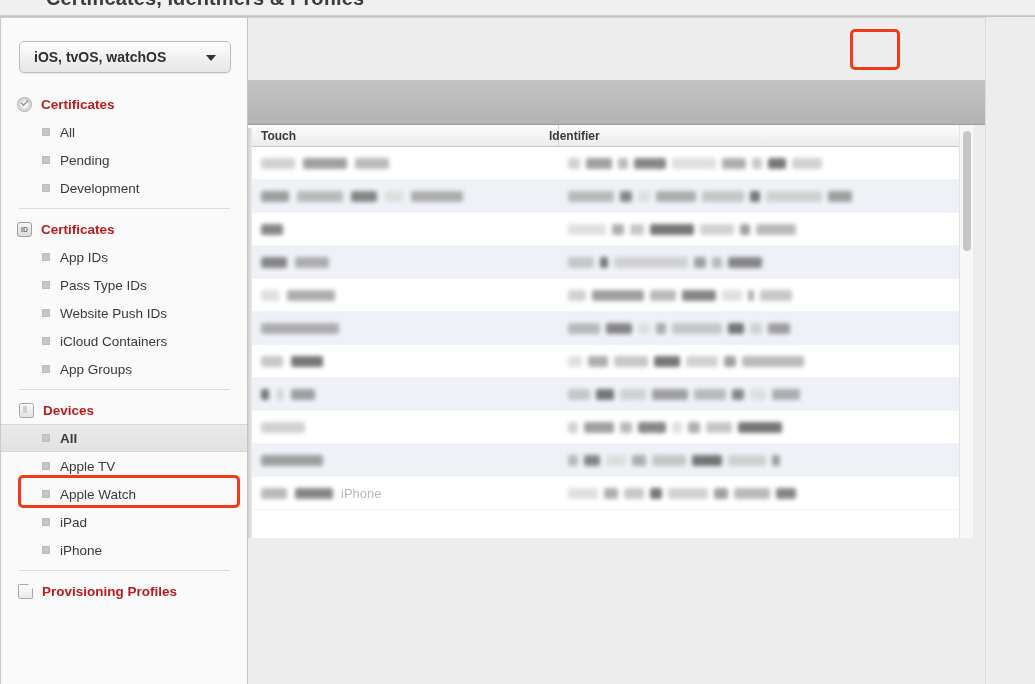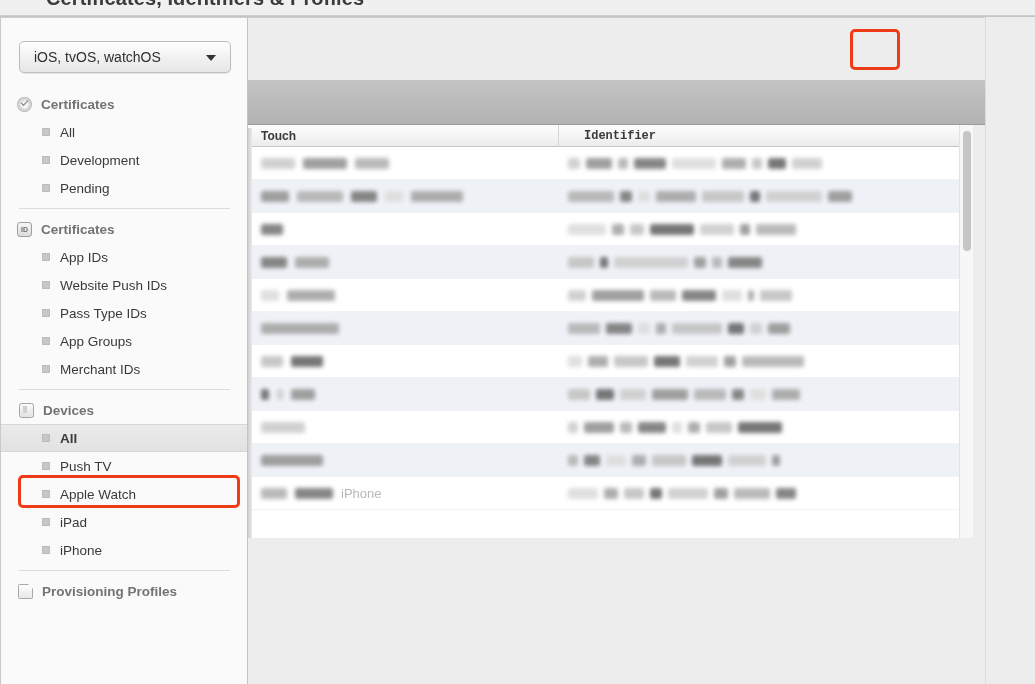--- a/index.html
+++ b/index.html
@@ -41,39 +41,39 @@
   }
   .platform-select{
     position:absolute;left:18px;top:23px;width:212px;height:32px;
     border:1px solid #bdbdbd;border-radius:5px;
     background:linear-gradient(#ffffff,#f0f0f0 55%,#e7e7e7);
     box-shadow:0 1px 1px rgba(0,0,0,.08), inset 0 1px 0 #fff;
     box-sizing:border-box;cursor:default;
   }
   .platform-select .ps-label{
     position:absolute;left:14px;top:7px;
-    font-size:14px;font-weight:normal;color:#2f2f2f;white-space:nowrap;
+    font-size:14px;font-weight:bold;color:#2f2f2f;white-space:nowrap;
   }
   .platform-select .ps-arrow{
     position:absolute;right:14px;top:13px;
     width:0;height:0;border-left:5px solid transparent;border-right:5px solid transparent;
     border-top:6px solid #333;
   }
 
   .nav{position:absolute;left:0;top:72px;width:247px;}
   .nav-section{position:relative;}
   .sec-head{
     position:relative;height:28px;padding-left:16px;display:flex;align-items:center;
     cursor:default;
   }
   .sec-head .sec-ico{
     width:15px;height:15px;margin-right:9px;flex:0 0 auto;position:relative;
     display:inline-block;
   }
-  .sec-head .sec-txt{font-size:13.5px;font-weight:bold;color:#737373;}
+  .sec-head .sec-txt{font-size:13.5px;font-weight:bold;color:#b91c1c;}
 
   
   .ico-cert{
     background:
       radial-gradient(circle at 50% 50%, #f4f4f4 38%, #d8d8d8 39%, #d8d8d8 100%);
     border-radius:50%;
     box-shadow:inset 0 0 0 1px #bdbdbd;
   }
   .ico-cert:after{
     content:"";position:absolute;left:3.5px;top:3px;width:6px;height:3px;
@@ -166,21 +166,21 @@
   }
   .thead{
     position:absolute;left:0;top:0;width:738px;height:22px;
     background:linear-gradient(#fdfdfd,#ececec);
     border-bottom:1px solid #c6c6c6;box-sizing:border-box;
   }
   .th{
     position:absolute;top:4px;font-size:12px;font-weight:bold;color:#3a3a3a;
   }
   .th-name{left:13px;}
-  .th-id{left:336px;font-family:Liberation Mono, monospace;}
+  .th-id{left:301px;}
   .th-sep{position:absolute;left:310px;top:0;width:1px;height:22px;background:#d6d6d6;}
 
   .tbody{position:absolute;left:0;top:22px;width:738px;height:391px;overflow:hidden;}
   .row{position:relative;height:33px;box-sizing:border-box;border-bottom:1px solid #f0f2f5;}
   .row.odd{background:#ffffff;}
   .row.even{background:#eef1f6;}
   .cell{position:absolute;top:0;height:33px;display:flex;align-items:center;}
   .cell-name{left:13px;}
   .cell-id{left:320px;}
   .redact{
@@ -253,71 +253,71 @@
           <div class="sec-head">
             <span class="sec-ico ico-cert"></span>
             <span class="sec-txt">Certificates</span>
           </div>
           <div class="sub-item">
             <span class="bullet"></span>
             <span class="sub-txt">All</span>
           </div>
           <div class="sub-item">
             <span class="bullet"></span>
+            <span class="sub-txt">Pending</span>
+          </div>
+          <div class="sub-item">
+            <span class="bullet"></span>
             <span class="sub-txt">Development</span>
-          </div>
-          <div class="sub-item">
-            <span class="bullet"></span>
-            <span class="sub-txt">Pending</span>
           </div>
         </div>
 
         <div class="divider"></div>
 
         <div class="nav-section">
           <div class="sec-head">
             <span class="sec-ico ico-id">ID</span>
             <span class="sec-txt">Certificates</span>
           </div>
           <div class="sub-item">
             <span class="bullet"></span>
             <span class="sub-txt">App IDs</span>
           </div>
           <div class="sub-item">
             <span class="bullet"></span>
+            <span class="sub-txt">Pass Type IDs</span>
+          </div>
+          <div class="sub-item">
+            <span class="bullet"></span>
             <span class="sub-txt">Website Push IDs</span>
           </div>
           <div class="sub-item">
             <span class="bullet"></span>
-            <span class="sub-txt">Pass Type IDs</span>
+            <span class="sub-txt">iCloud Containers</span>
           </div>
           <div class="sub-item">
             <span class="bullet"></span>
             <span class="sub-txt">App Groups</span>
-          </div>
-          <div class="sub-item">
-            <span class="bullet"></span>
-            <span class="sub-txt">Merchant IDs</span>
           </div>
         </div>
 
         <div class="divider"></div>
 
         <div class="nav-section">
           <div class="sec-head">
             <span class="sec-ico ico-dev"></span>
             <span class="sec-txt">Devices</span>
           </div>
           <div class="sub-item selected">
             <span class="bullet"></span>
             <span class="sub-txt" style="font-weight:bold;">All</span>
           </div>
           <div class="sub-item">
             <span class="bullet"></span>
-            <span class="sub-txt">Push TV</span>
+            <span class="sub-txt">Apple TV</span>
           </div>
           <div class="sub-item">
             <span class="bullet"></span>
             <span class="sub-txt">Apple Watch</span>
           </div>
           <div class="sub-item">
             <span class="bullet"></span>
             <span class="sub-txt">iPad</span>
           </div>
           <div class="sub-item">

